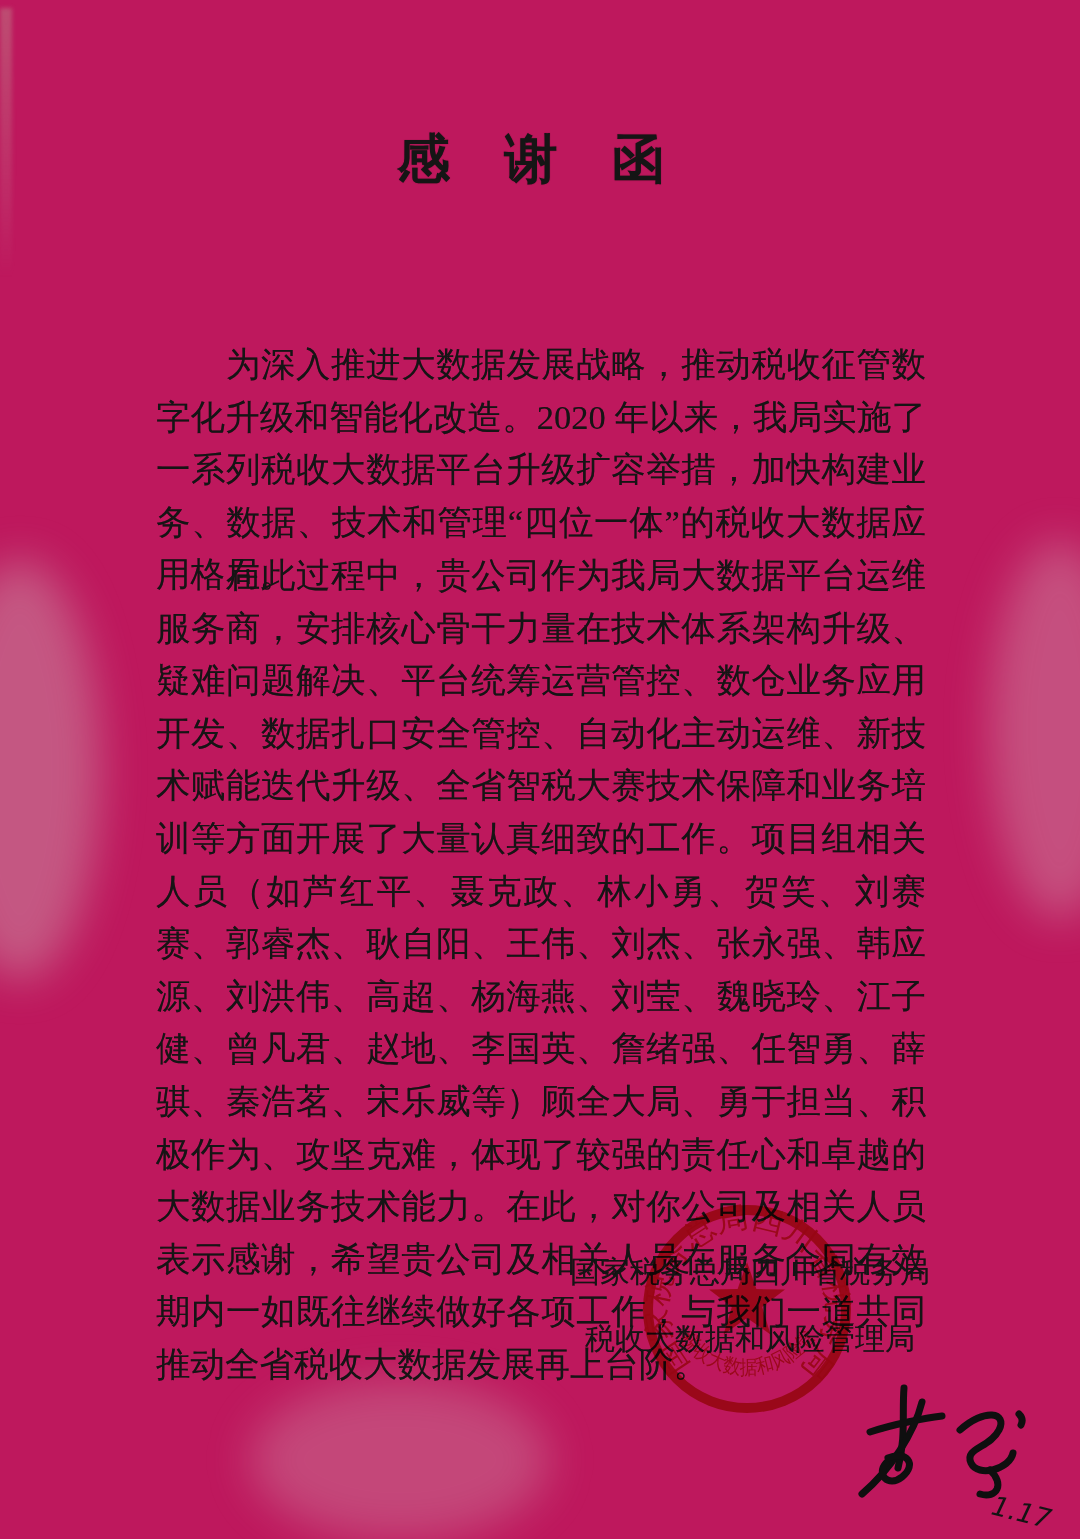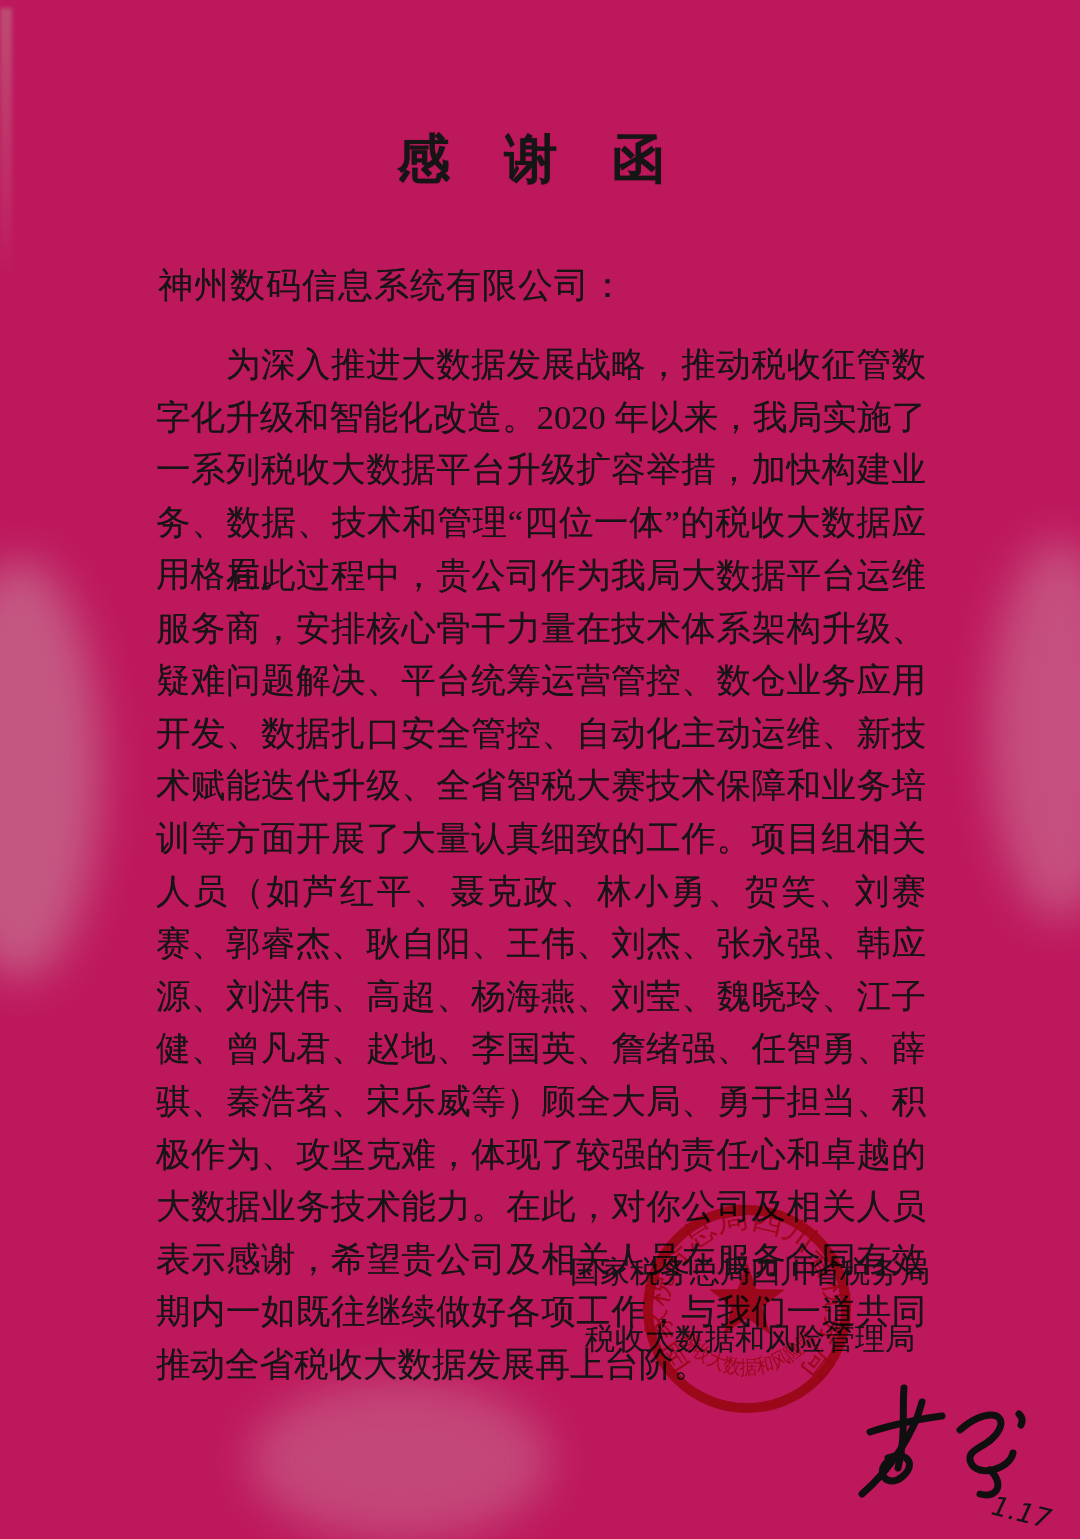--- a/index.html
+++ b/index.html
@@ -66,21 +66,20 @@
 
 <div class="page">
 
   <div class="edge-streak"></div>
   <div class="scan-blob blob-a"></div>
   <div class="scan-blob blob-b"></div>
   <div class="scan-blob blob-c"></div>
 
   <div class="title">感 谢 函</div>
 
-  <div class="addressee">神州数码信息系统有限公司：</div>
 
   <div class="body-para para-1">为深入推进大数据发展战略，推动税收征管数字化升级和智能化改造。2020 年以来，我局实施了一系列税收大数据平台升级扩容举措，加快构建业务、数据、技术和管理“四位一体”的税收大数据应用格局。</div>
 
   <div class="body-para para-2">在此过程中，贵公司作为我局大数据平台运维服务商，安排核心骨干力量在技术体系架构升级、疑难问题解决、平台统筹运营管控、数仓业务应用开发、数据扎口安全管控、自动化主动运维、新技术赋能迭代升级、全省智税大赛技术保障和业务培训等方面开展了大量认真细致的工作。项目组相关人员（如芦红平、聂克政、林小勇、贺笑、刘赛赛、郭睿杰、耿自阳、王伟、刘杰、张永强、韩应源、刘洪伟、高超、杨海燕、刘莹、魏晓玲、江子健、曾凡君、赵地、李国英、詹绪强、任智勇、薛骐、秦浩茗、宋乐威等）顾全大局、勇于担当、积极作为、攻坚克难，体现了较强的责任心和卓越的大数据业务技术能力。在此，对你公司及相关人员表示感谢，希望贵公司及相关人员在服务合同有效期内一如既往继续做好各项工作，与我们一道共同推动全省税收大数据发展再上台阶。</div>
 
   <div class="sig-block">
     <p class="sig-line">国家税务总局四川省税务局</p>
     <p class="sig-line">税收大数据和风险管理局</p>
   </div>
 

